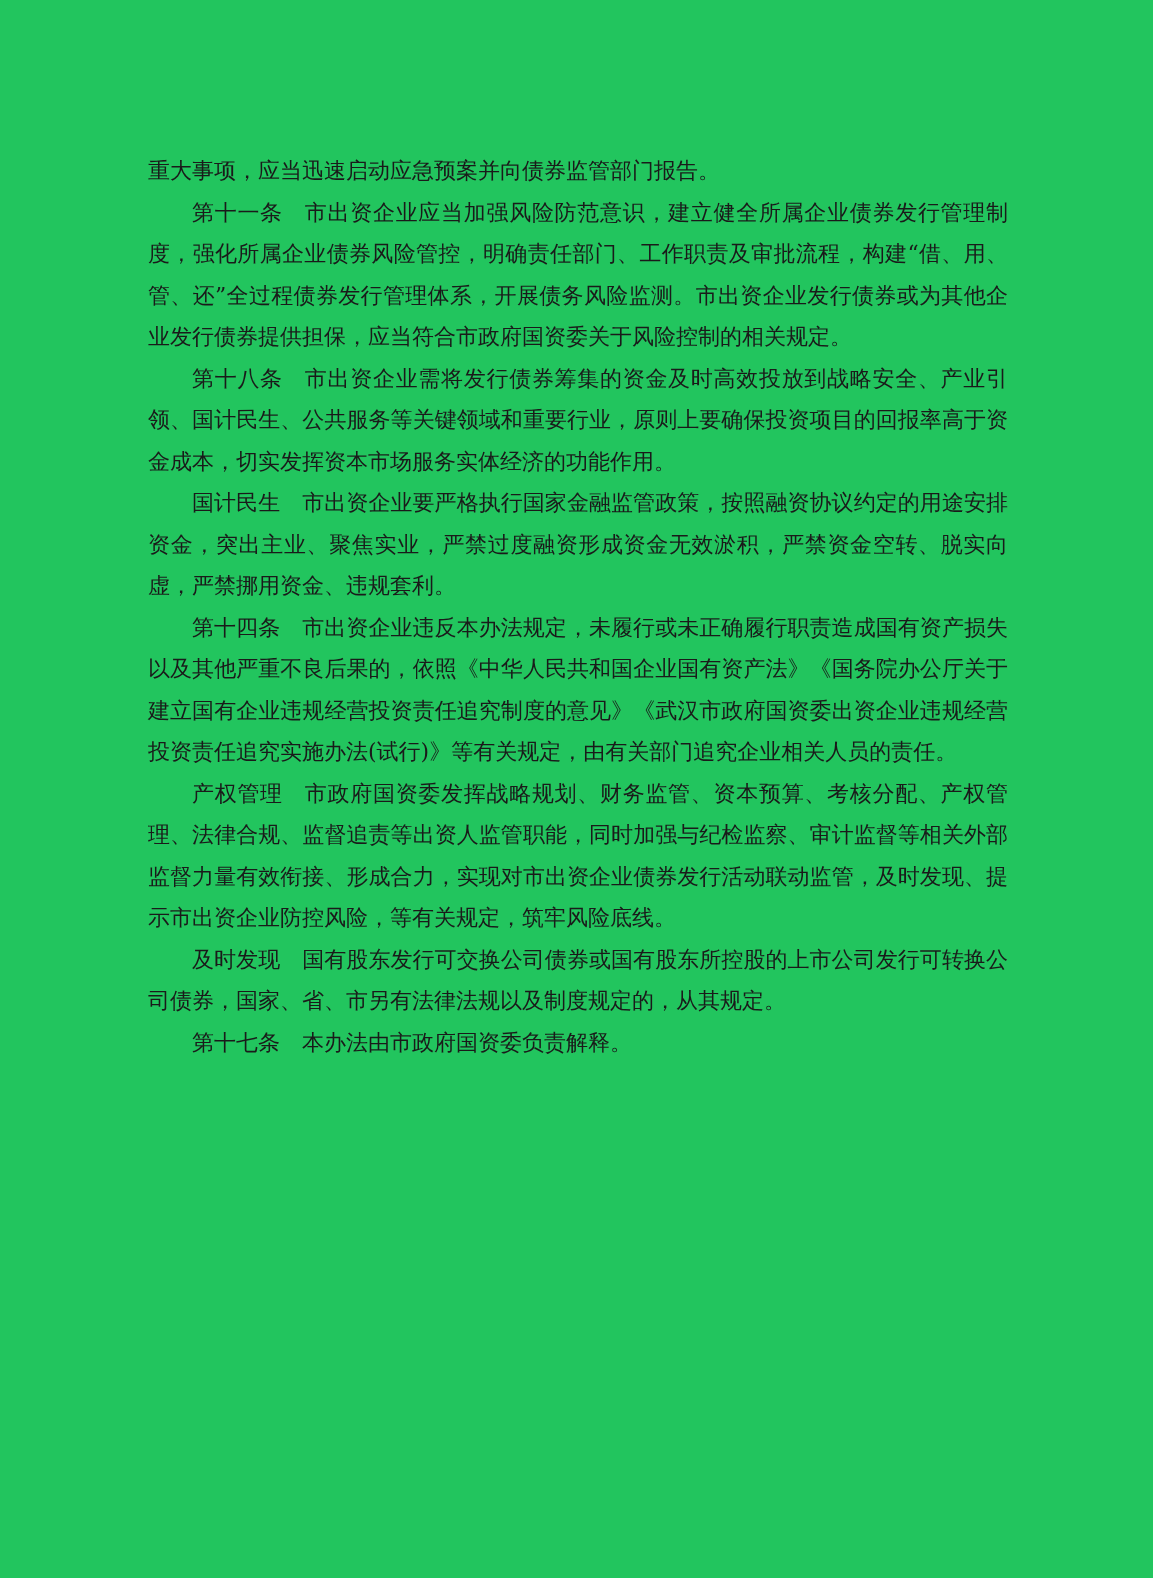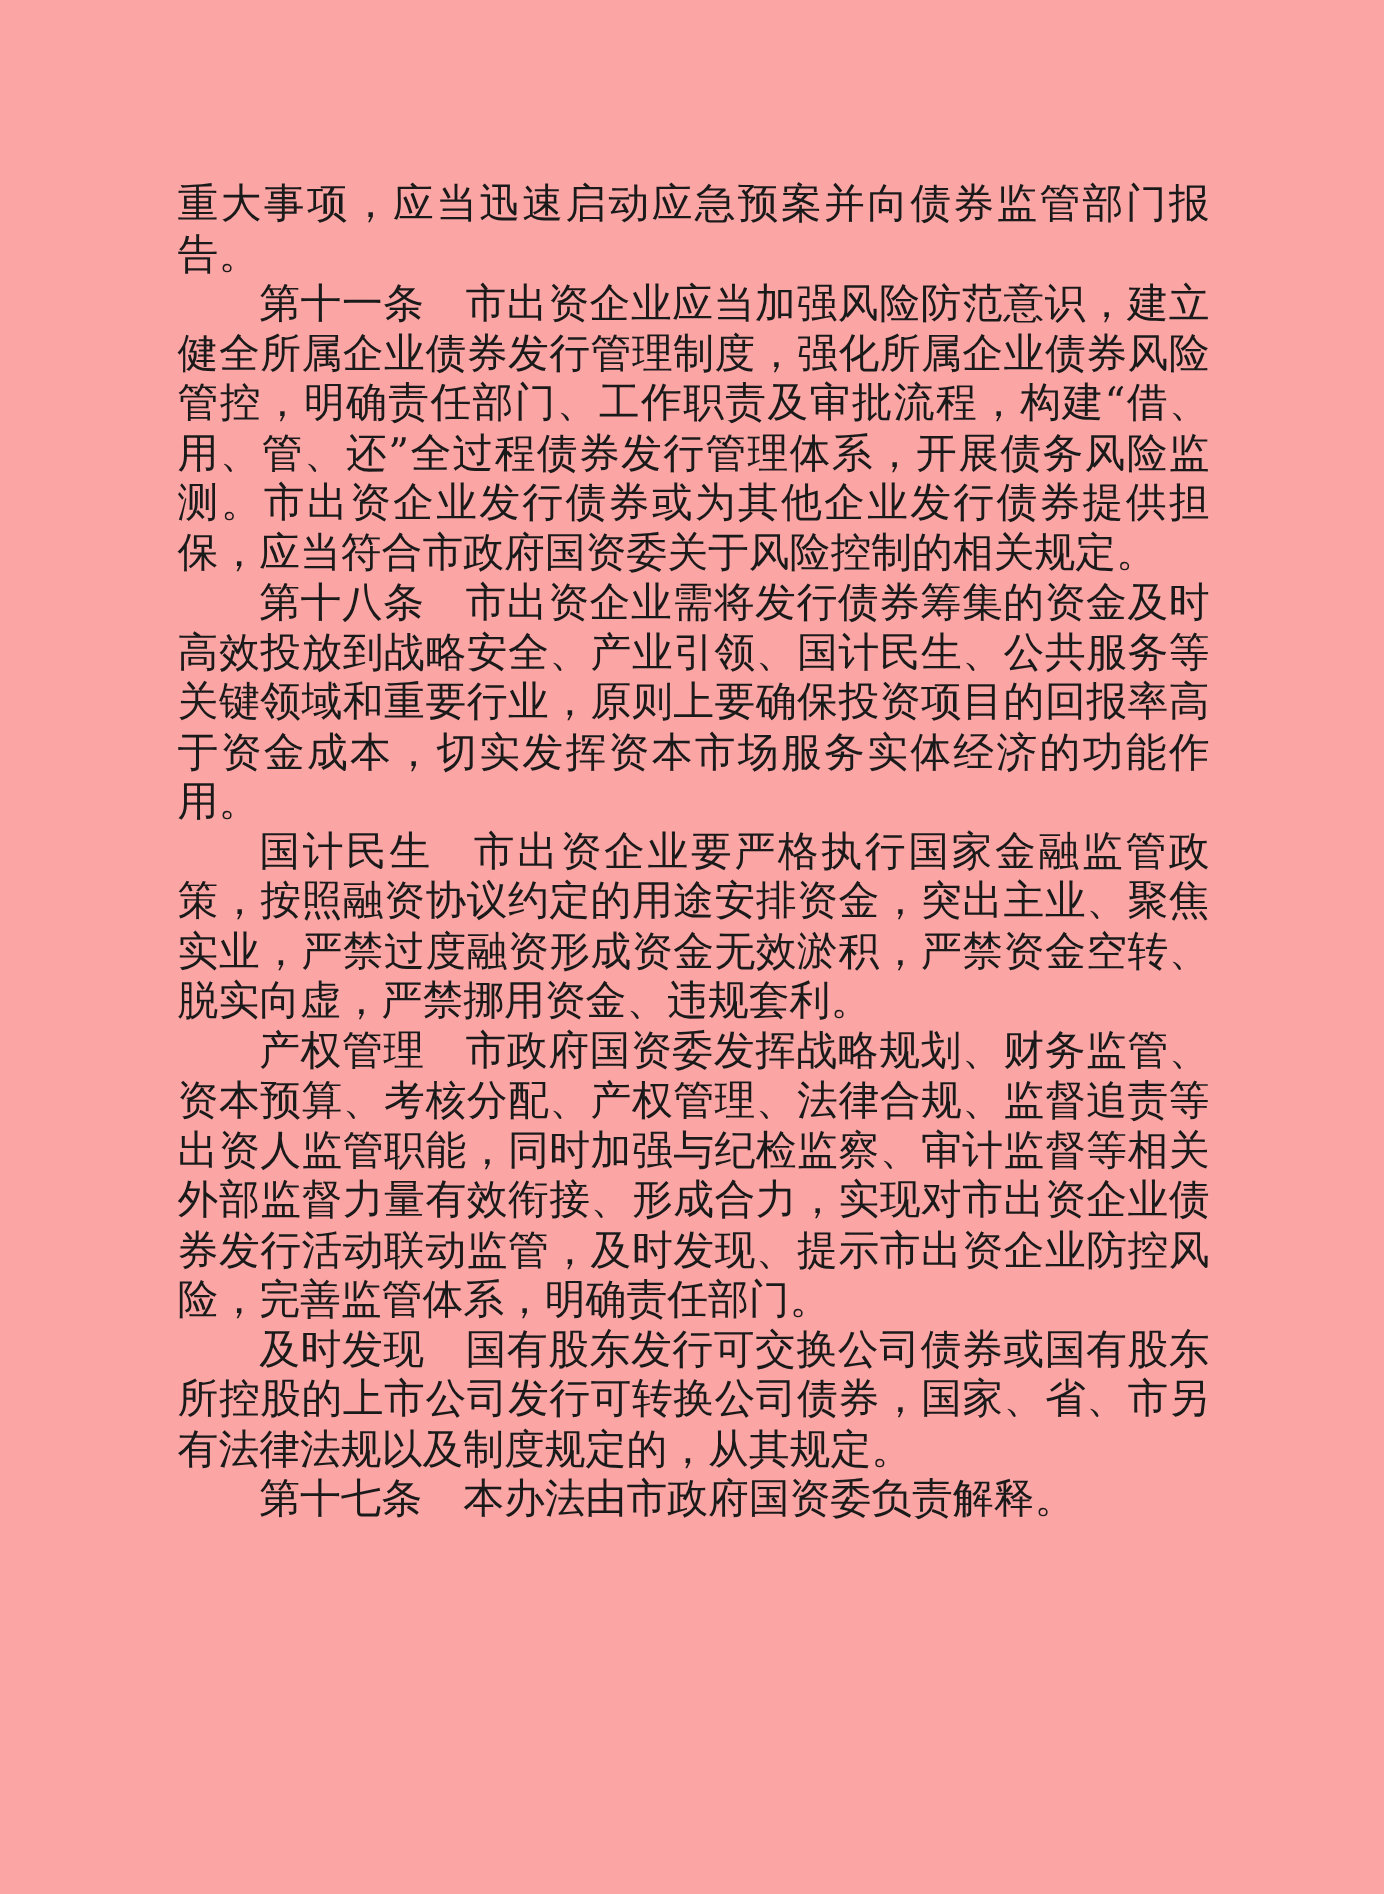--- a/index.html
+++ b/index.html
@@ -5,25 +5,25 @@
   html, body {
     margin: 0;
     padding: 0;
     background: #ffffff;
   }
   .page {
     position: relative;
     width: 1153px;
     height: 1578px;
     margin: 0 auto;
-    background: #fca5a5;
+    background: #22c55e;
     box-sizing: border-box;
     padding: 150px 145px 0 148px;
     font-family: "DejaVu Serif", "Liberation Serif", serif;
-    font-size: 34px;
+    font-size: 22px;
     line-height: 41.5px;
     color: #1a1a1a;
     text-align: justify;
     overflow: hidden;
   }
   .doc-body p {
     margin: 0;
     padding: 0;
   }
   .doc-body p.indent {
@@ -41,22 +41,23 @@
   <div class="doc-body">
 
     <p><span>重大事项，应当迅速启动应急预案并向债券监管部门报告。</span></p>
 
     <p class="indent"><span class="article-label">第十一条</span><span>市出资企业应当加强风险防范意识，建立健全所属企业债券发行管理制度，强化所属企业债券风险管控，明确责任部门、工作职责及审批流程，构建“借、用、管、还”全过程债券发行管理体系，开展债务风险监测。市出资企业发行债券或为其他企业发行债券提供担保，应当符合市政府国资委关于风险控制的相关规定。</span></p>
 
     <p class="indent"><span class="article-label">第十八条</span><span>市出资企业需将发行债券筹集的资金及时高效投放到战略安全、产业引领、国计民生、公共服务等关键领域和重要行业，原则上要确保投资项目的回报率高于资金成本，切实发挥资本市场服务实体经济的功能作用。</span></p>
 
     <p class="indent"><span class="article-label">国计民生</span><span>市出资企业要严格执行国家金融监管政策，按照融资协议约定的用途安排资金，突出主业、聚焦实业，严禁过度融资形成资金无效淤积，严禁资金空转、脱实向虚，严禁挪用资金、违规套利。</span></p>
 
+    <p class="indent"><span class="article-label">第十四条</span><span>市出资企业违反本办法规定，未履行或未正确履行职责造成国有资产损失以及其他严重不良后果的，依照《中华人民共和国企业国有资产法》《国务院办公厅关于建立国有企业违规经营投资责任追究制度的意见》《武汉市政府国资委出资企业违规经营投资责任追究实施办法(试行)》等有关规定，由有关部门追究企业相关人员的责任。</span></p>
 
-    <p class="indent"><span class="article-label">产权管理</span><span>市政府国资委发挥战略规划、财务监管、资本预算、考核分配、产权管理、法律合规、监督追责等出资人监管职能，同时加强与纪检监察、审计监督等相关外部监督力量有效衔接、形成合力，实现对市出资企业债券发行活动联动监管，及时发现、提示市出资企业防控风险，完善监管体系，明确责任部门。</span></p>
+    <p class="indent"><span class="article-label">产权管理</span><span>市政府国资委发挥战略规划、财务监管、资本预算、考核分配、产权管理、法律合规、监督追责等出资人监管职能，同时加强与纪检监察、审计监督等相关外部监督力量有效衔接、形成合力，实现对市出资企业债券发行活动联动监管，及时发现、提示市出资企业防控风险，等有关规定，筑牢风险底线。</span></p>
 
     <p class="indent"><span class="article-label">及时发现</span><span>国有股东发行可交换公司债券或国有股东所控股的上市公司发行可转换公司债券，国家、省、市另有法律法规以及制度规定的，从其规定。</span></p>
 
     <p class="indent"><span class="article-label">第十七条</span><span>本办法由市政府国资委负责解释。</span></p>
 
 
   </div>
 </div>
 
 </body></html>

